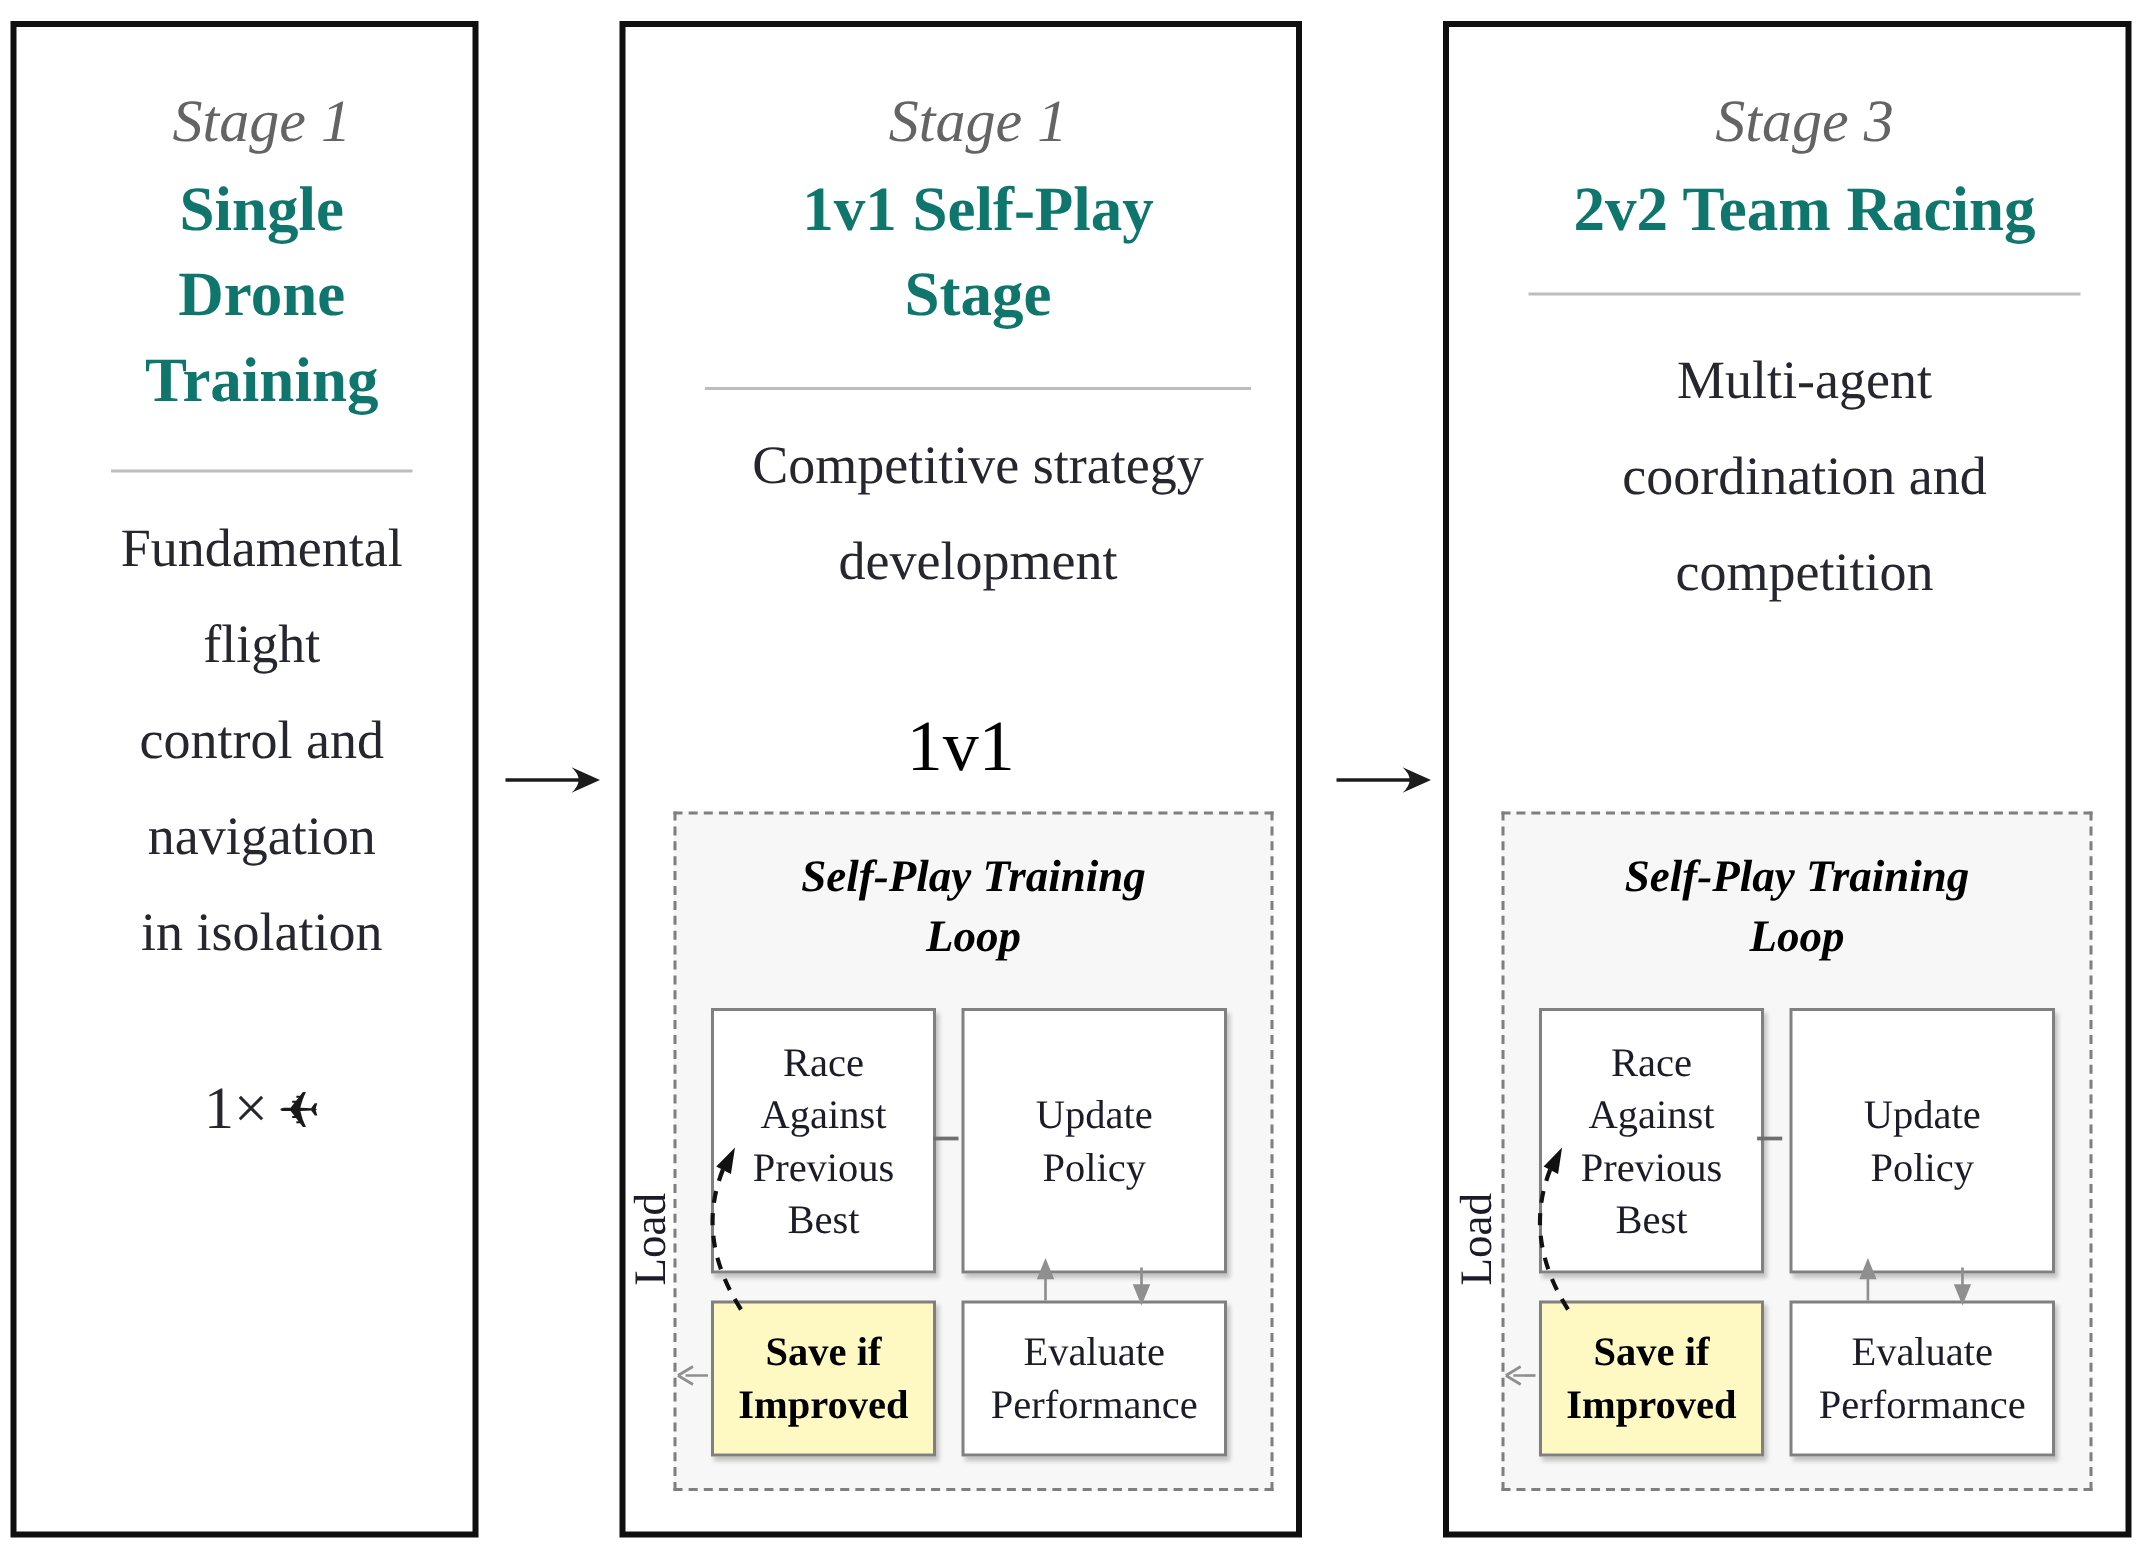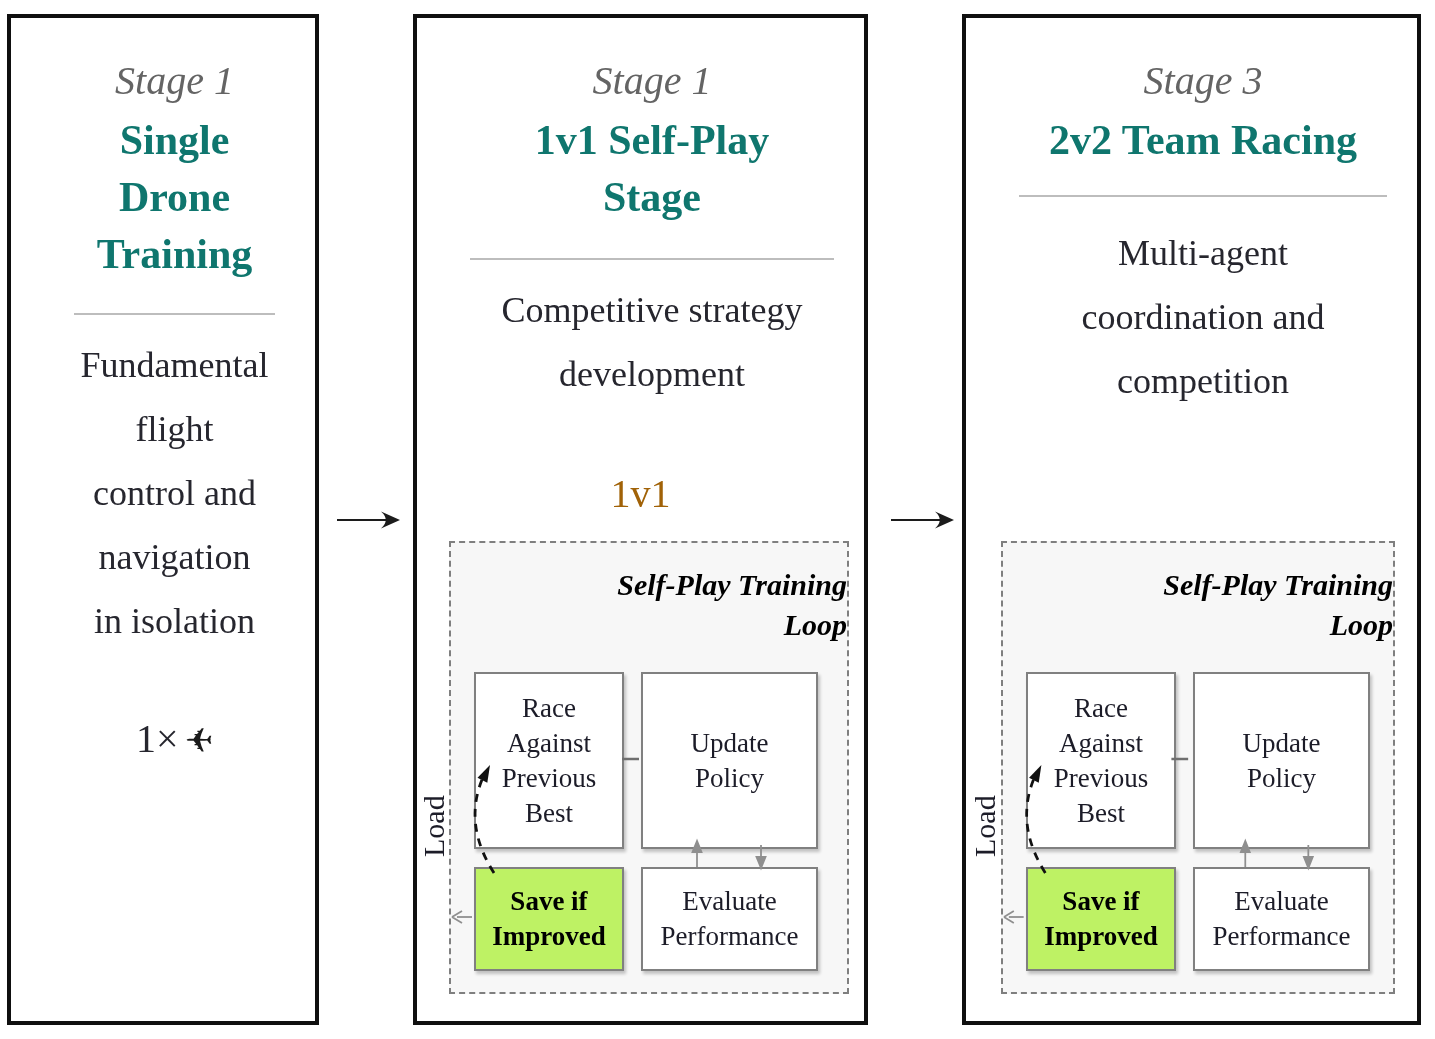--- a/index.html
+++ b/index.html
@@ -58,52 +58,52 @@
     display:inline-block;
     transform:scaleX(-1);
     font-family:"DejaVu Sans",sans-serif;
     font-size:34px;
     color:#1a1a1a;
     margin-left:6px;
   }
 
   .matchup{
     position:absolute;top:452px;left:0;right:0;
-    font-size:40px;color:#a16207;
+    font-size:48px;color:#000000;
   }
 
   .loop{
     position:absolute;top:523px;height:453px;
     border:2px dashed #7f7f7f;
     background:#f7f7f7;
     box-sizing:border-box;
   }
   .p2 .loop{left:32px;width:400px;}
   .p3 .loop{left:35px;width:394px;}
 
   .loop-title{
     position:absolute;top:22px;left:0;right:0;
-    text-align:right;
+    text-align:center;
     font-weight:bold;font-style:italic;
     font-size:30px;line-height:40px;
     color:#000;
   }
   .lbox{
     position:absolute;
     border:2px solid #808080;
     background:#ffffff;
     box-sizing:border-box;
     display:flex;align-items:center;justify-content:center;
     font-size:27px;line-height:35px;
     color:#1c1c28;
     box-shadow:2px 3px 3px rgba(0,0,0,0.22);
   }
   .race{left:23px;top:129px;width:150px;height:177px;}
   .update{left:190px;top:129px;width:177px;height:177px;}
-  .save{left:23px;top:324px;width:150px;height:104px;background:#bef264;font-weight:bold;color:#000;}
+  .save{left:23px;top:324px;width:150px;height:104px;background:#fef9c3;font-weight:bold;color:#000;}
   .evaluate{left:190px;top:324px;width:177px;height:104px;}
 
   .loop-svg{position:absolute;left:-2px;top:-2px;pointer-events:none;}
 
   .load-label{
     position:absolute;top:766px;height:84px;width:30px;
     font-size:30px;color:#1c1c28;
     writing-mode:vertical-rl;
     transform:rotate(180deg);
     text-align:center;

